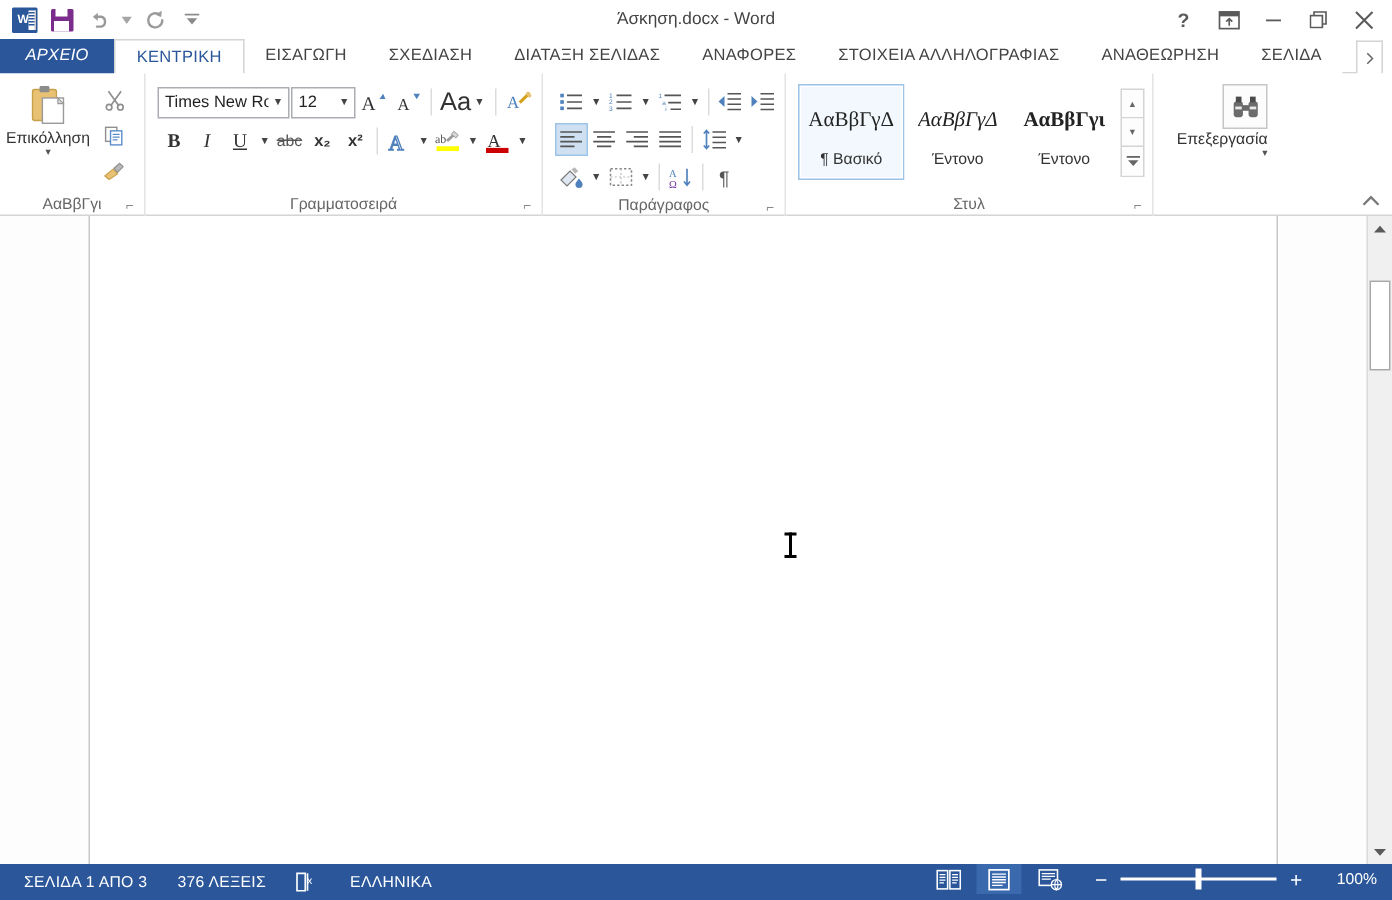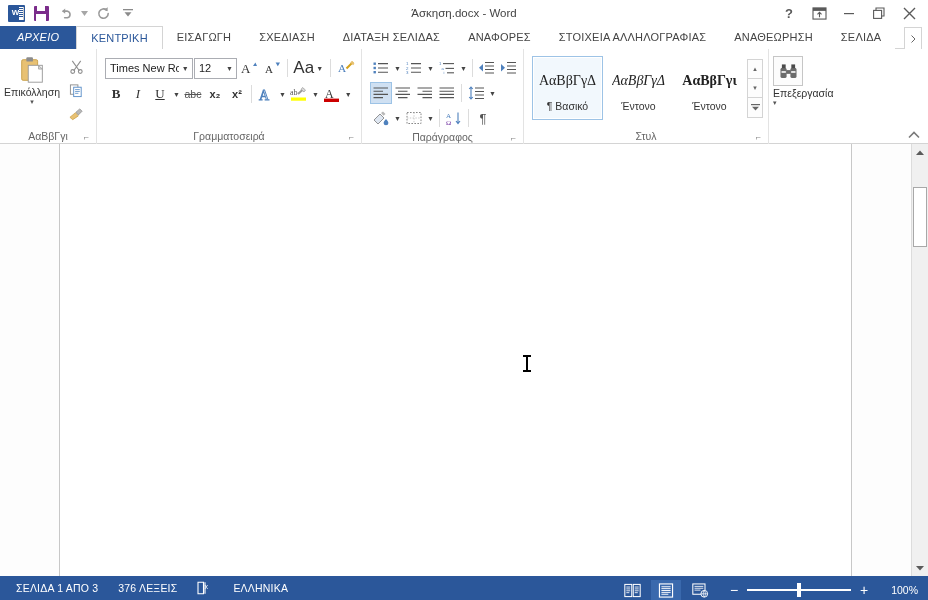--- a/index.html
+++ b/index.html
@@ -306,21 +306,21 @@
     color: #666;
     border-bottom: 1px solid #d4d4d4;
     background: #fdfdfd;
   }
   .style-scroll div:last-child { border-bottom: none; }
 
   
   .g-edit { width: 150px; border-right: none; }
   .edit-main {
     display: flex; flex-direction: column;
-    align-items: flex-start;
+    align-items: flex-end;
     width: 72px;
     padding-top: 4px;
   }
   .edit-ico-box {
     width: 30px; height: 30px;
     border: 1px solid #c6c6c6;
     background: #fcfcfc;
     display: flex; align-items: center; justify-content: center;
   }
   .ribbon-collapse {
@@ -390,21 +390,21 @@
     background: #ffffff;
     border: 1px solid #a8a8a8;
   }
 
   
   .statusbar {
     height: 24px;
     background: #2b579a;
     color: #ffffff;
     display: flex;
-    align-items: flex-end;
+    align-items: flex-start;
     font-size: 10.5px;
     flex: 0 0 24px;
     padding: 0 6px;
   }
   .st-item {
     padding: 0 10px;
     height: 24px;
     line-height: 24px;
     white-space: nowrap;
     letter-spacing: 0.2px;

